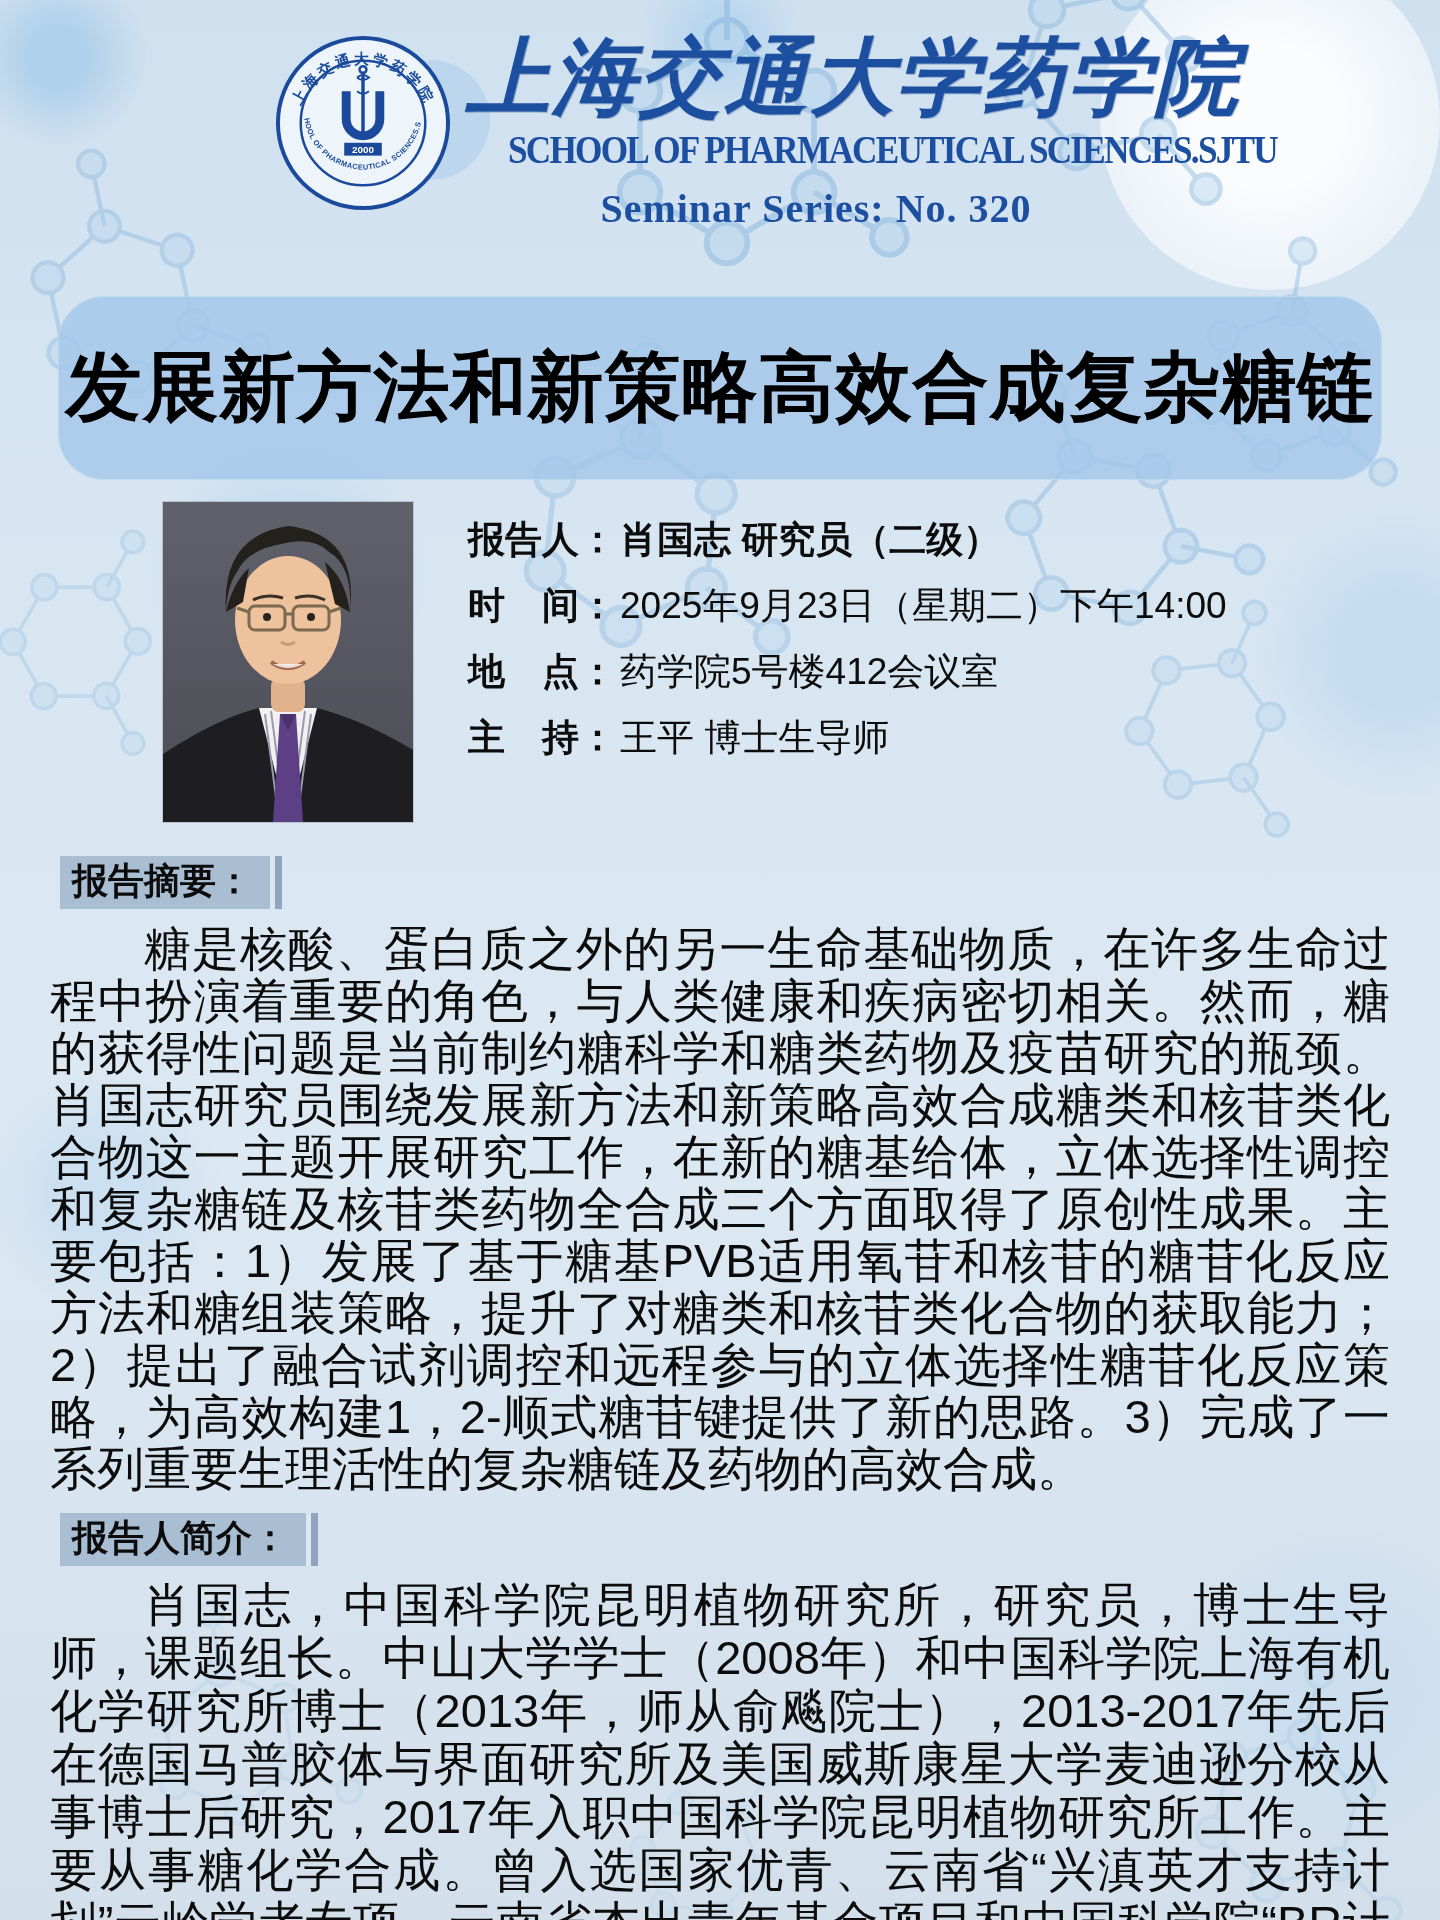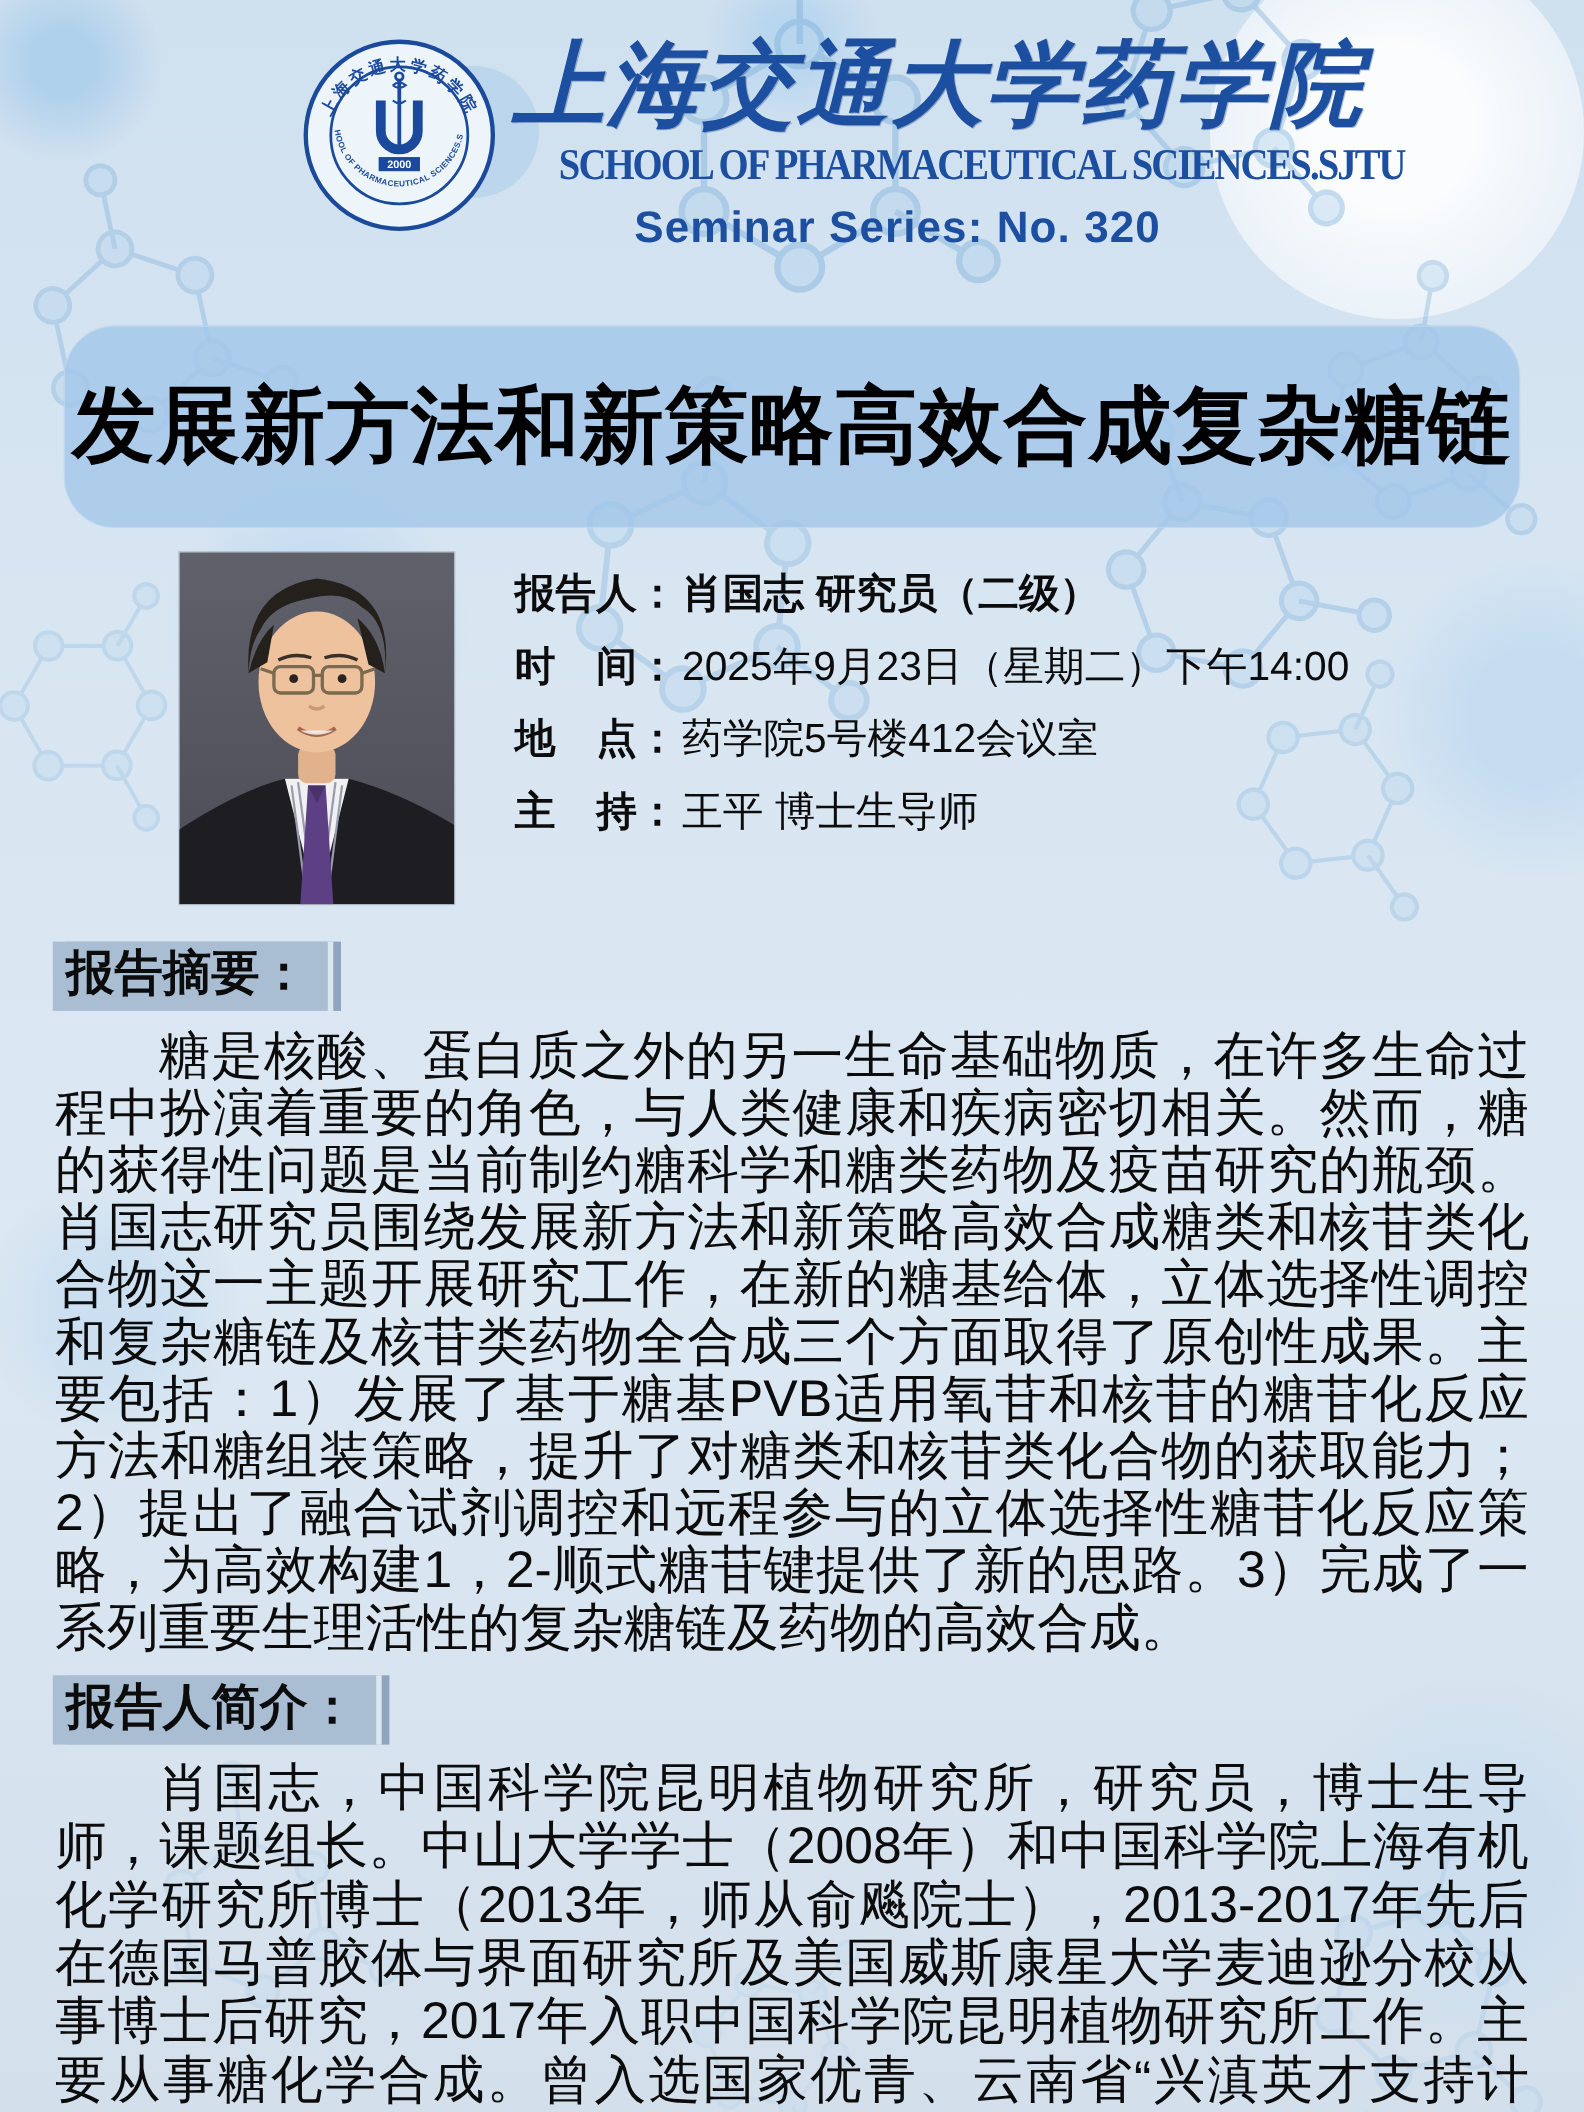--- a/index.html
+++ b/index.html
@@ -26,21 +26,21 @@
     display:flex;justify-content:center;align-items:flex-start;gap:14px;}
   .logo{width:178px;height:178px;flex:0 0 auto;}
   .header-text{width:700px;text-align:center;}
   .school-cn{font-family:"Liberation Serif","DejaVu Serif",serif;
     font-size:84px;line-height:1.05;font-weight:bold;font-style:italic;
     color:#1d4fa0;white-space:nowrap;letter-spacing:2px;
     text-shadow:1px 1px 0 rgba(20,60,130,.35);}
   .school-en{font-family:"Liberation Serif","DejaVu Serif",serif;
     font-size:40px;font-weight:bold;color:#1d4fa0;white-space:nowrap;
     letter-spacing:-2px;transform:scaleX(.88);transform-origin:center;margin-top:4px;}
-  .seminar{font-family:Liberation Sans, sans-serif;
+  .seminar{font-family:Liberation Serif, serif;
     font-size:40px;font-weight:bold;color:#1d4fa0;margin-top:12px;letter-spacing:1px;}
 
   
   .banner{margin:52px 58px 0;height:184px;border-radius:46px;
     background:rgba(163,199,233,.82);
     display:flex;align-items:center;justify-content:center;
     box-shadow:inset 0 0 0 1px rgba(255,255,255,.25);}
   .title{margin:0;font-size:76px;font-weight:900;color:#000;
     white-space:nowrap;letter-spacing:1px;}
 
@@ -48,22 +48,22 @@
   .speaker{position:relative;height:346px;margin-top:20px;padding-left:28px;}
   .photo{position:absolute;left:163px;top:2px;width:250px;height:320px;
     box-shadow:0 0 0 1px rgba(0,0,0,.15);}
   .info{position:absolute;left:468px;top:6px;display:flex;flex-direction:column;}
   .info-row{height:66px;display:flex;align-items:center;font-size:37px;line-height:1;}
   .info-row .label{font-weight:bold;white-space:pre;min-width:152px;}
   .info-row .value{white-space:pre;text-align:center;}
   .info-row:first-child .value{font-weight:bold;}
 
   
-  .section-heading{display:inline-block;margin-left:48px;
-    font-size:44px;font-weight:bold;color:#0c0c0c;line-height:1.2;
+  .section-heading{display:inline-block;margin-left:60px;
+    font-size:36px;font-weight:bold;color:#0c0c0c;line-height:1.2;
     background:#a9bdd3;padding:3px 18px 7px 12px;position:relative;
     box-shadow:5px 0 0 #dde7f0, 12px 0 0 #8ea4bf;}
   .abstract-heading{margin-top:10px;}
   .bio-heading{margin-top:18px;}
 
   
   .para{margin:14px 50px 0;font-size:47px;line-height:52px;
     text-align:justify;text-indent:2em;color:#0c0c0c;}
   .para.bio{line-height:53px;margin-top:12px;}
 </style>

